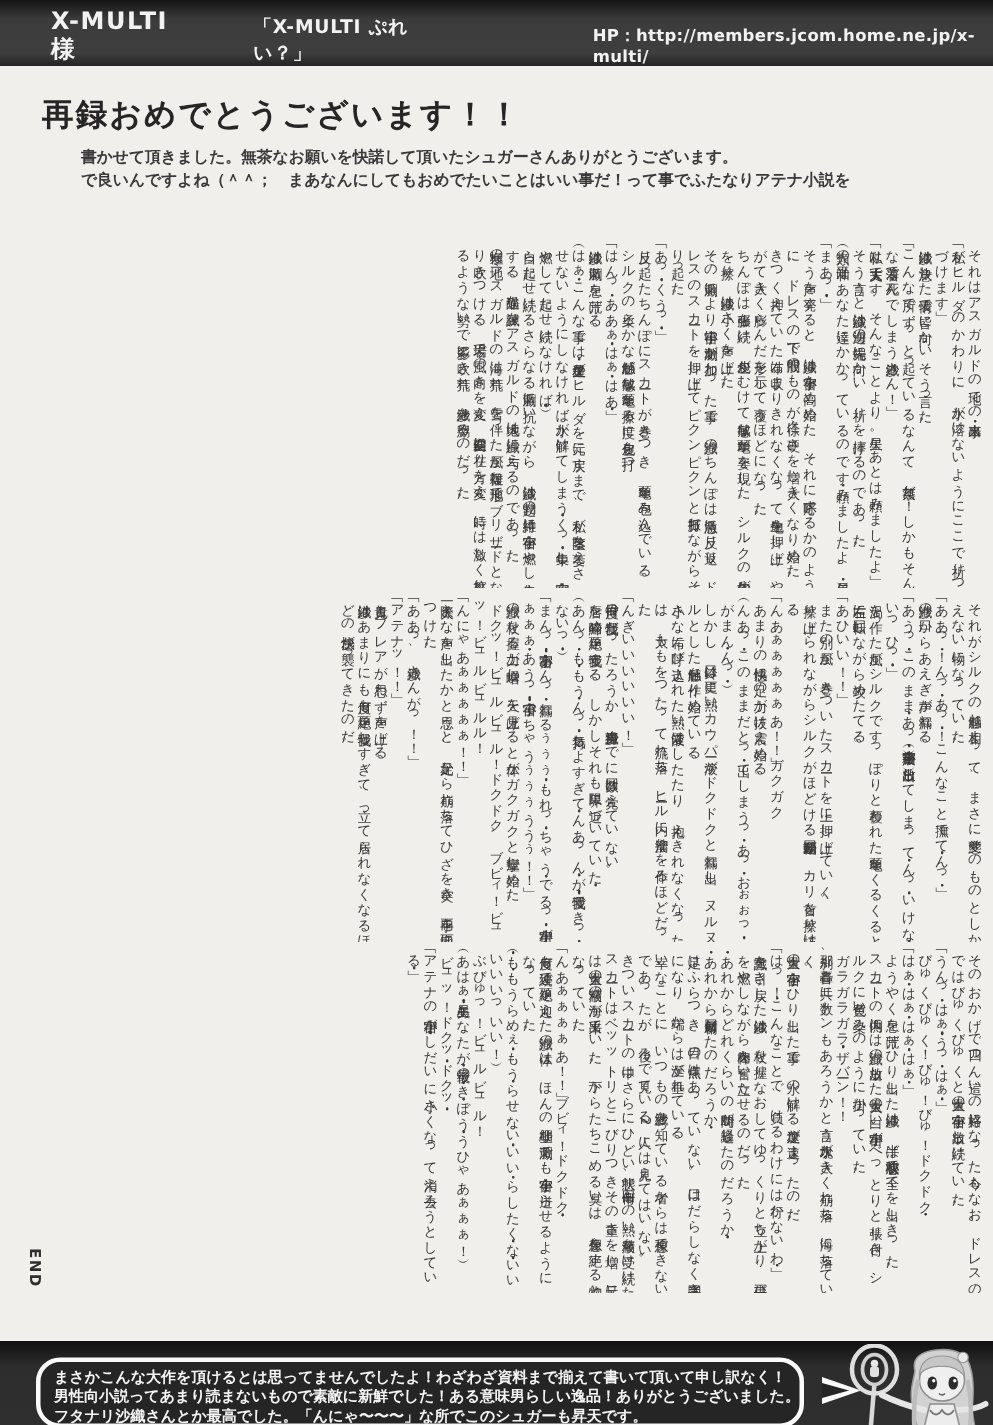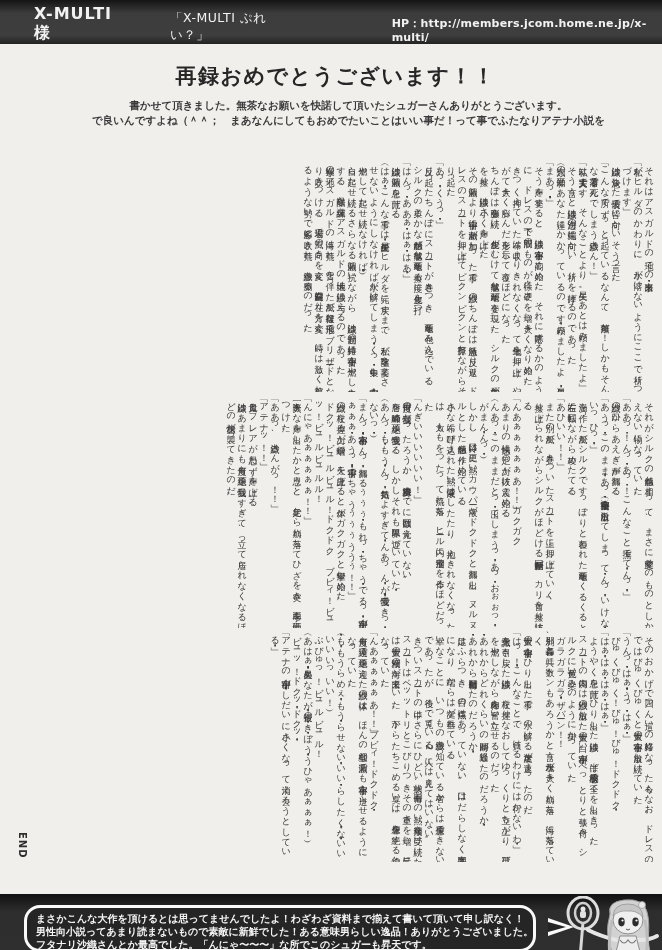--- a/index.html
+++ b/index.html
@@ -13,25 +13,25 @@
 
   
   .header-bar{
     position:absolute;left:0;top:0;width:662px;height:44px;
     background:linear-gradient(#141414,#3c3c3c 30%,#3e3e3e 80%,#232323);
     color:#f2f2f2;
     display:flex;align-items:flex-end;
     box-sizing:border-box;padding-left:34px;gap:32px;
   }
   .header-author{font-size:16px;font-weight:bold;letter-spacing:1px;}
-  .header-worktitle{font-size:12.5px;font-weight:normal;margin-left:16px;letter-spacing:0.5px;}
+  .header-worktitle{font-size:12.5px;font-weight:bold;margin-left:16px;letter-spacing:0.5px;}
   .header-hp{font-size:11px;font-weight:bold;margin-left:64px;letter-spacing:0.2px;}
 
   
-  .congrats{position:absolute;left:28px;top:62px;width:615px;color:#2d2d2d;text-align:center;}
+  .congrats{position:absolute;left:28px;top:62px;width:615px;color:#2d2d2d;}
   .congrats-title{
     margin:0;font-size:21px;font-weight:bold;letter-spacing:1.5px;color:#262626;
   }
   .congrats-body{margin-top:8px;margin-left:26px;font-size:10.5px;font-weight:bold;
     line-height:15px;color:#3a3a3a;}
   .congrats-line{display:block;}
   .congrats-lastrow{display:flex;justify-content:space-between;width:560px;}
   .congrats-signature{font-weight:bold;font-size:10.5px;}
 
   

